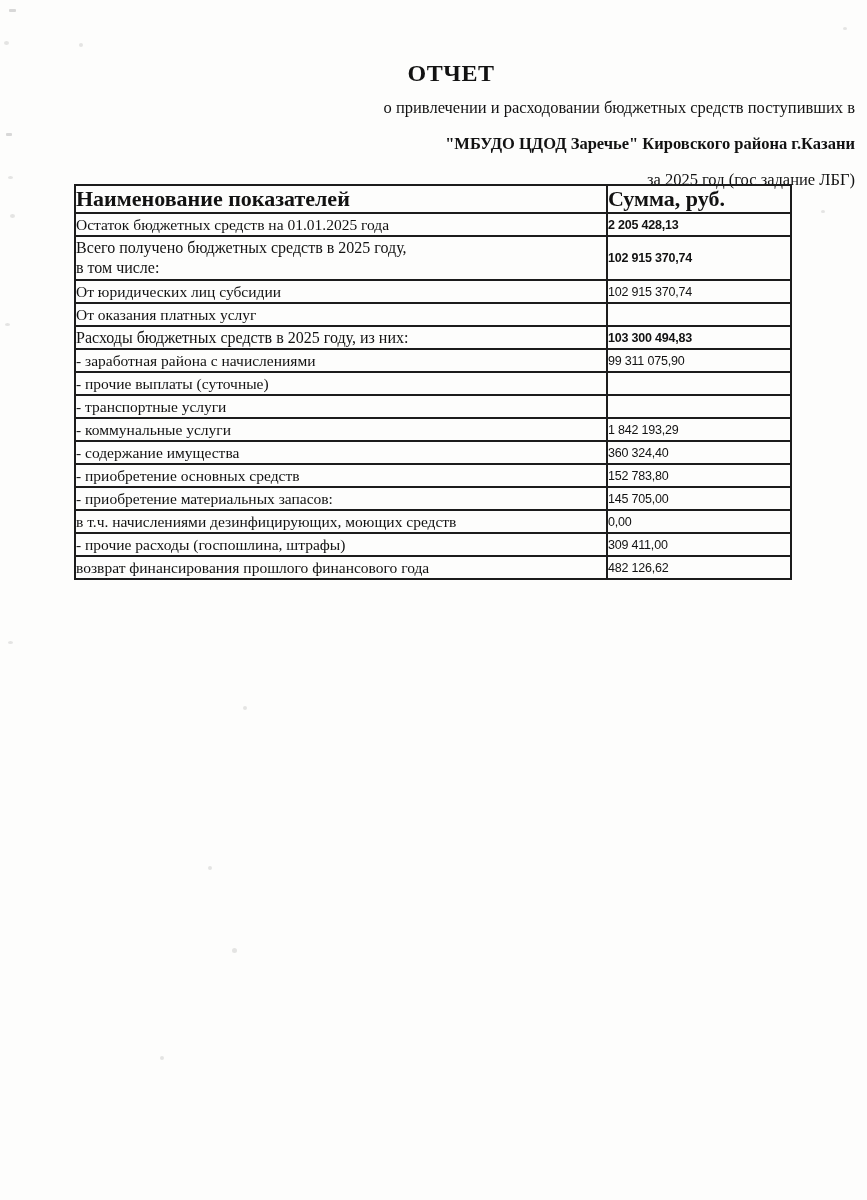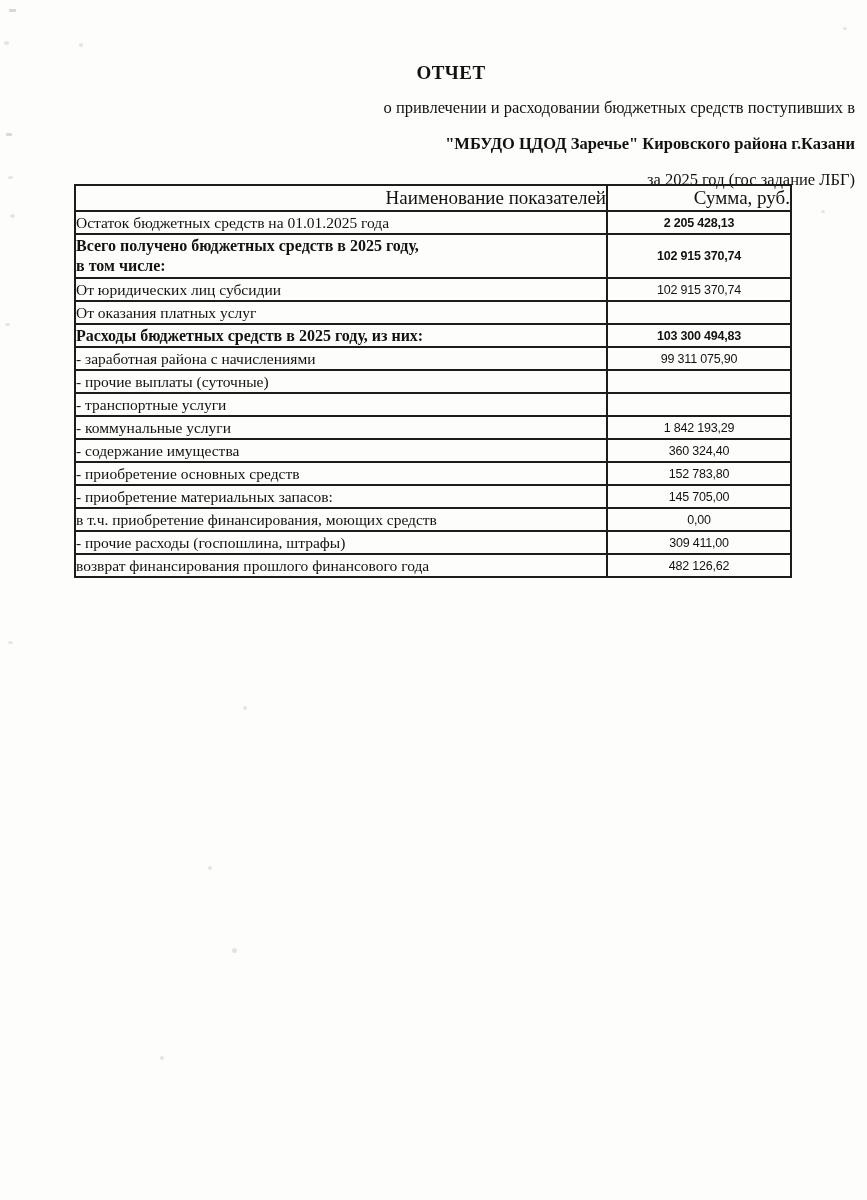--- a/index.html
+++ b/index.html
@@ -15,21 +15,21 @@
     font-family: "Liberation Serif", serif;
     color: #121212;
   }
 
   
   .doc-header {
     padding-top: 62px;
     text-align: center;
   }
   .doc-title {
-    font-size: 19px;
+    font-size: 24px;
     font-weight: bold;
     line-height: 22px;
     margin: 0;
     letter-spacing: 0.5px;
     padding-left: 35px;
   }
   .doc-sub {
     font-size: 16.5px;
     line-height: 24px;
     margin: 12px;
@@ -55,42 +55,42 @@
   table.report col.c-value { width: 184px; }
   table.report th,
   table.report td {
     border: 2px solid #1c1c1c;
     padding: 0;
     vertical-align: middle;
     overflow: hidden;
   }
   table.report th {
     height: 24px;
-    font-size: 19px;
-    font-weight: normal;
-    text-align: right;
+    font-size: 22px;
+    font-weight: bold;
+    text-align: left;
     font-family: "Liberation Serif", serif;
   }
   td.lbl {
     font-size: 15.5px;
     line-height: 20px;
     padding-left: 5px;
     padding-right: 4px;
     text-align: left;
     font-family: "Liberation Serif", serif;
   }
   td.val {
-    text-align: center;
+    text-align: left;
     font-family: "Liberation Sans", sans-serif;
     font-size: 12.5px;
     letter-spacing: -0.2px;
   }
   tr.r-std  td { height: 21px; }
   tr.r-tall td { height: 42px; }
-  tr.bold td.lbl { font-weight: bold; font-size: 16px; }
+  tr.bold td.lbl { font-weight: normal; font-size: 16px; }
   tr.bold td.val { font-weight: bold; }
   tr.val-bold td.val { font-weight: bold; }
   .lbl-line { display: block; }
 
   
   .speck {
     position: absolute;
     border-radius: 50%;
     pointer-events: none;
   }
@@ -183,21 +183,21 @@
       </tr>
       <tr class="r-std">
         <td class="lbl">- приобретение основных средств</td>
         <td class="val">152 783,80</td>
       </tr>
       <tr class="r-std">
         <td class="lbl">- приобретение материальных запасов:</td>
         <td class="val">145 705,00</td>
       </tr>
       <tr class="r-std">
-        <td class="lbl">в т.ч. приобретение финансирования, моющих средств</td>
+        <td class="lbl">в т.ч. начислениями дезинфицирующих, моющих средств</td>
         <td class="val">0,00</td>
       </tr>
       <tr class="r-std">
         <td class="lbl">- прочие расходы (госпошлина, штрафы)</td>
         <td class="val">309 411,00</td>
       </tr>
       <tr class="r-std">
         <td class="lbl">возврат финансирования прошлого финансового года</td>
         <td class="val">482 126,62</td>
       </tr>

